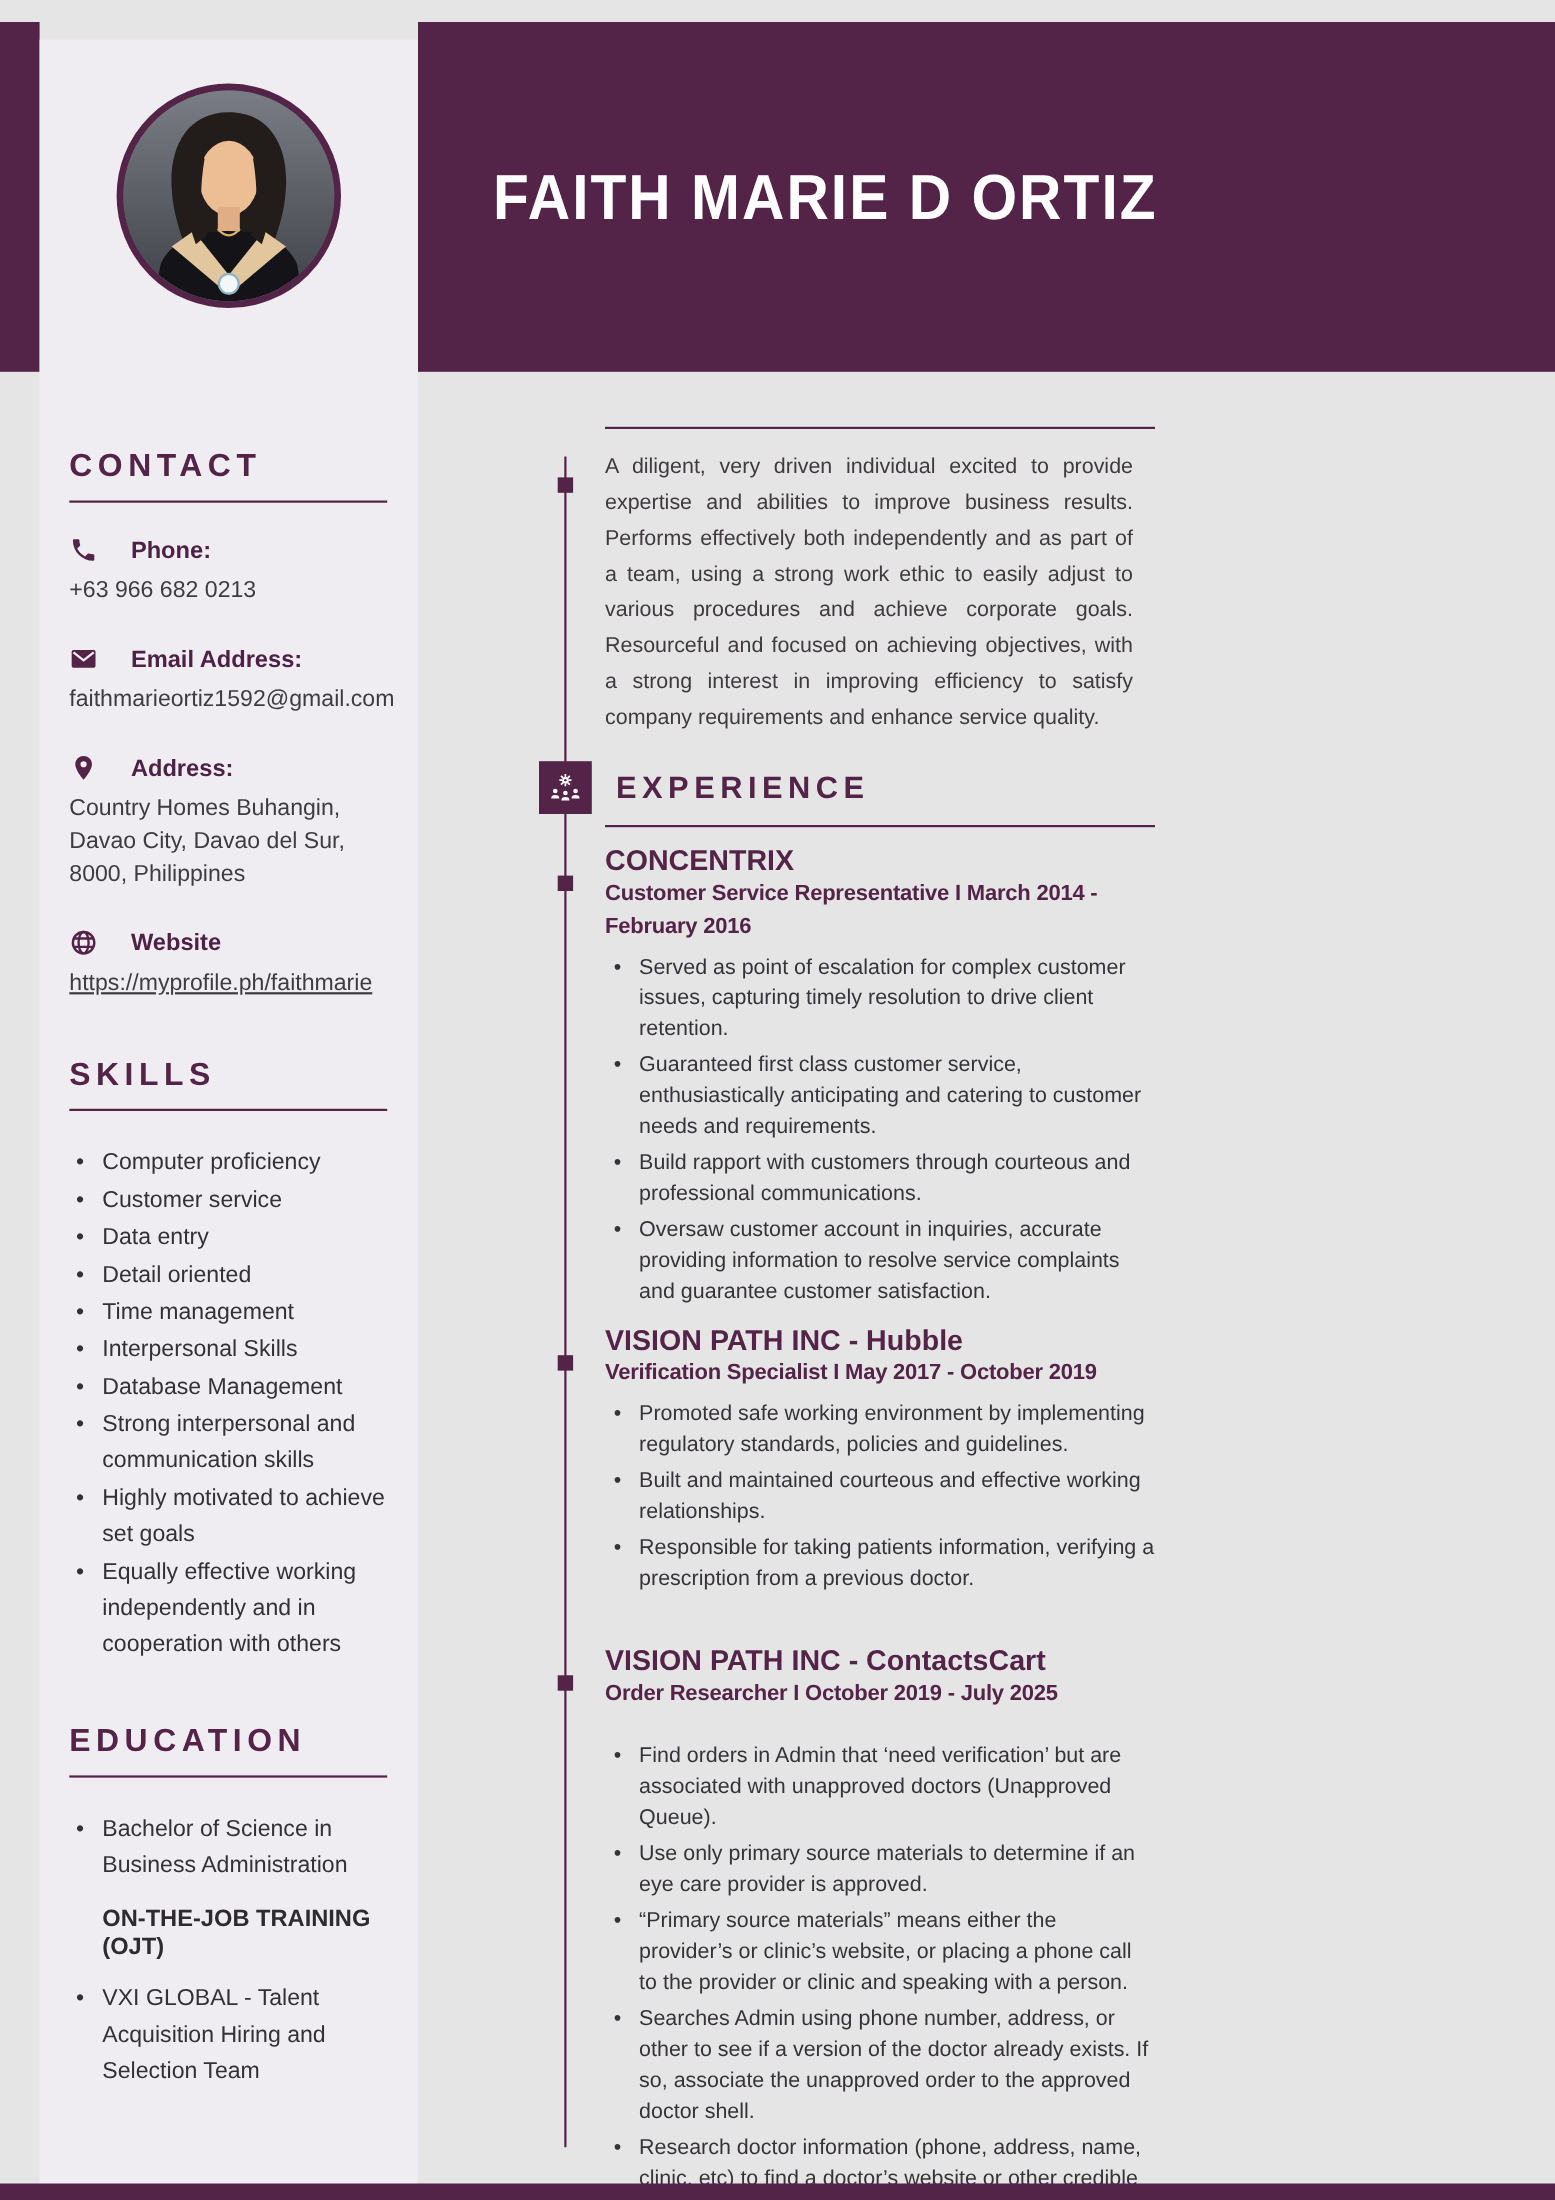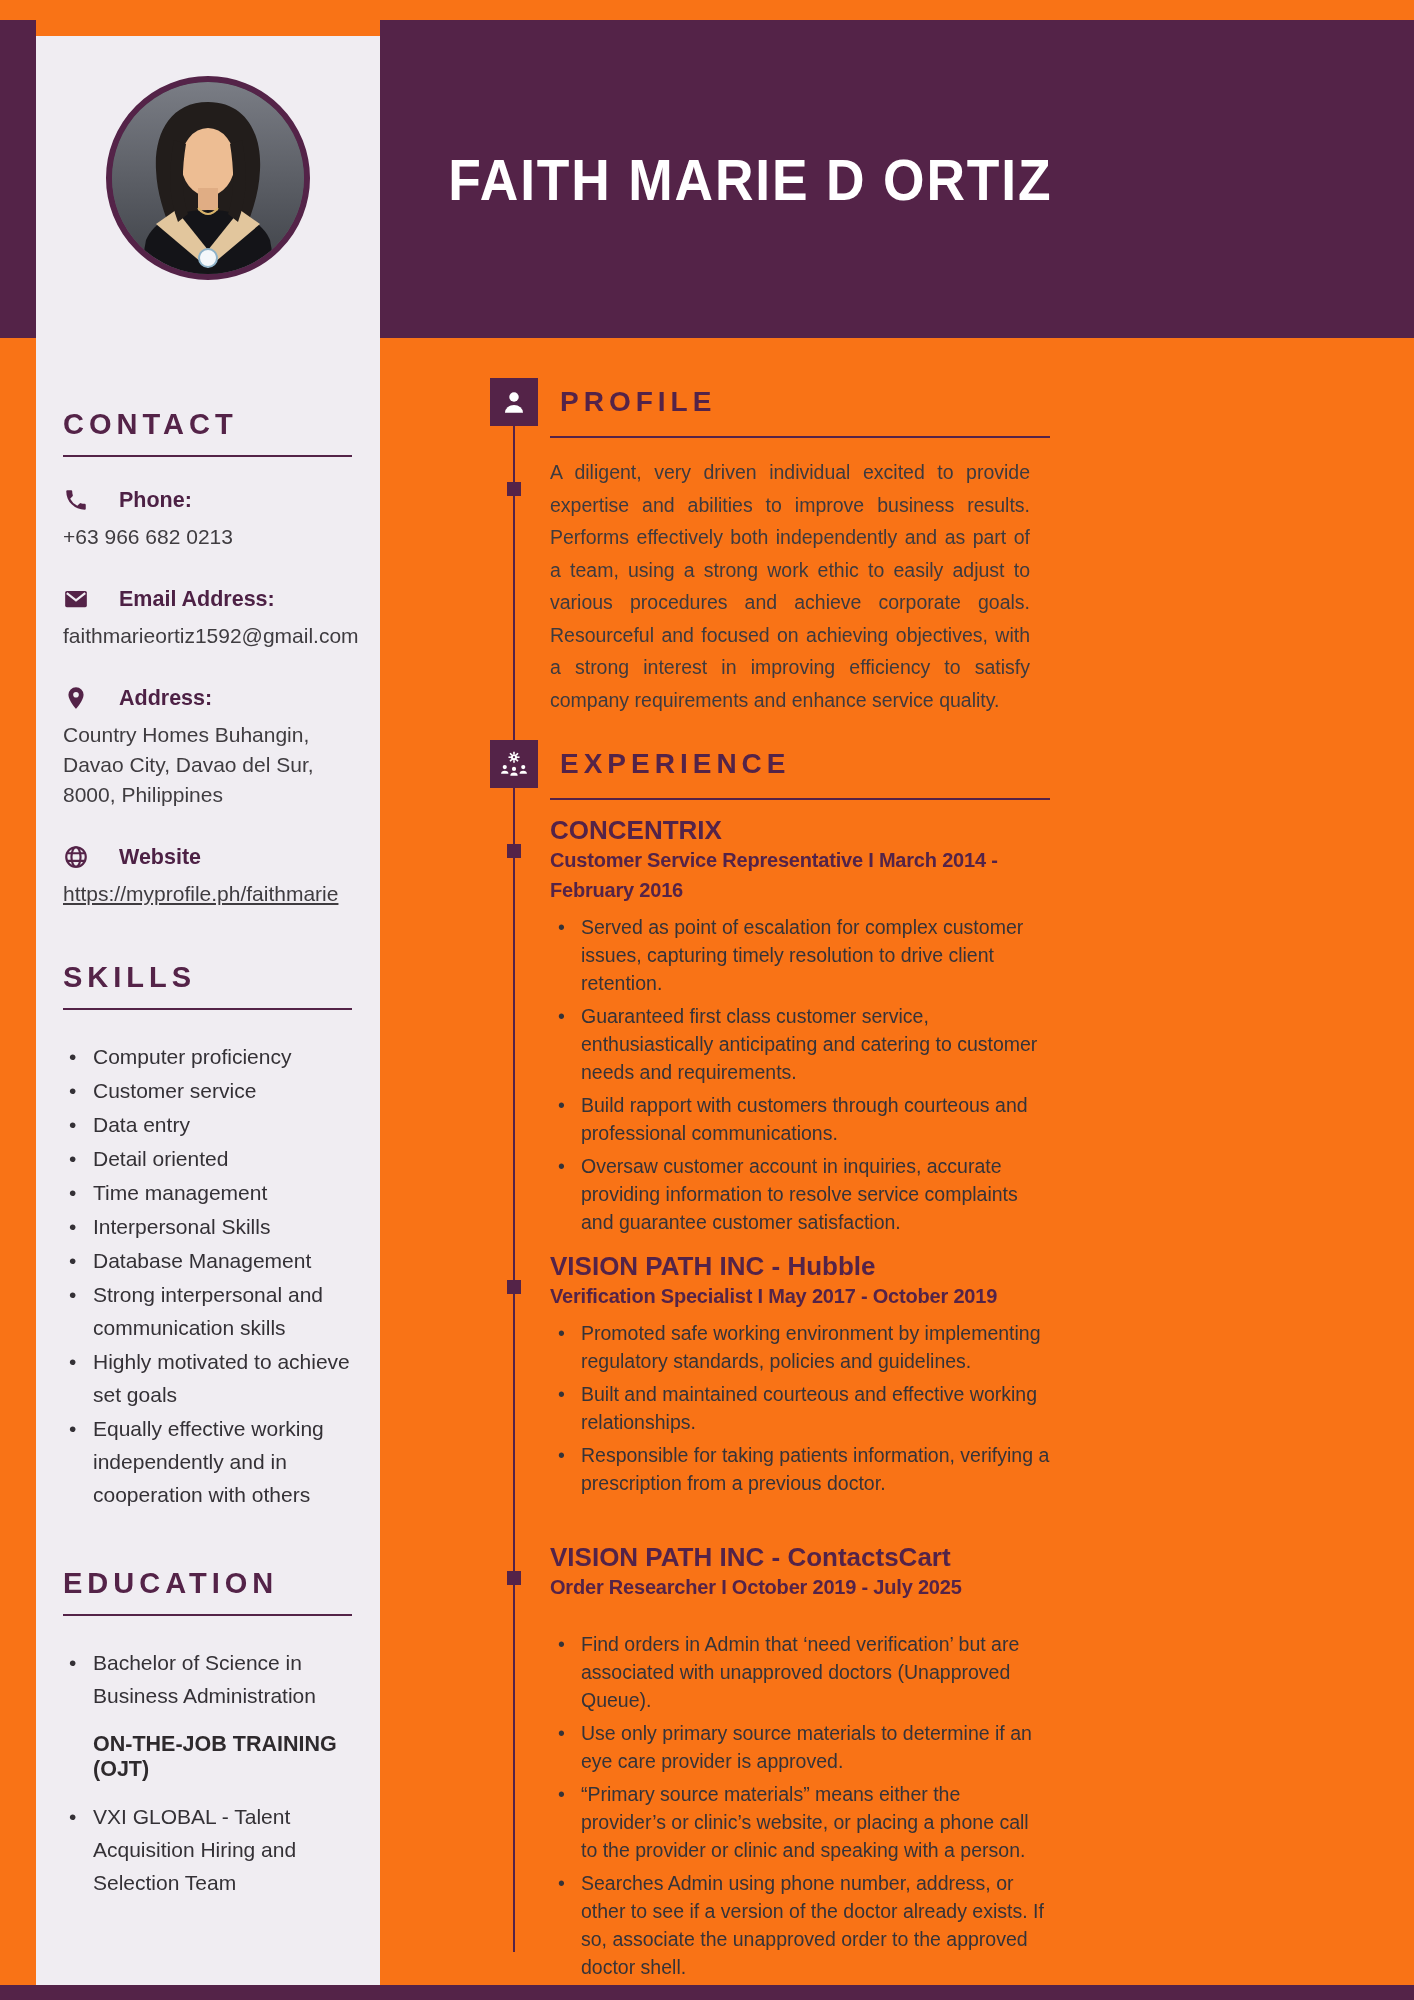--- a/index.html
+++ b/index.html
@@ -1,16 +1,16 @@
 <!DOCTYPE html>
 <html><head>
 <meta charset="utf-8">
 <style>
   html,body{margin:0;padding:0;background:#ffffff;}
-  .page{position:relative;width:1414px;height:2000px;background:#f97316;overflow:hidden;
+  .page{position:relative;width:1414px;height:2000px;background:#e5e5e5;overflow:hidden;
         font-family:"Liberation Sans","DejaVu Sans",sans-serif;color:#3f3c40;}
   
   .accent-strip{position:absolute;left:0;top:20px;width:36px;height:318px;background:#542348;}
   .header-block{position:absolute;left:380px;top:20px;width:1034px;height:318px;background:#542348;}
   .name-wrap{position:absolute;left:0;top:0;width:740px;height:318px;display:flex;align-items:center;justify-content:center;}
   .name{color:#ffffff;font-size:58px;font-weight:700;letter-spacing:2px;white-space:nowrap;
         transform:scaleX(.92);transform-origin:center;}
   .footer-bar{position:absolute;left:0;bottom:0;width:100%;height:15px;background:#542348;}
   
   .sidebar{position:absolute;left:36px;top:36px;width:344px;height:1965px;background:#f0edf2;
@@ -185,29 +185,20 @@
         <li>VXI GLOBAL - Talent Acquisition Hiring and Selection Team</li>
       </ul>
     </section>
   </aside>
 
   <div class="timeline-line"></div>
 
   <main class="main">
 
     <section>
-      <div class="section-head">
-        <div class="icon-badge">
-          <svg width="30" height="30" viewBox="0 0 24 24">
-            <circle cx="12" cy="8" r="3.8" fill="#ffffff"></circle>
-            <path d="M4.8,20.5 a7.2,6.2 0 0 1 14.4,0 z" fill="#ffffff"></path>
-          </svg>
-        </div>
-        <h2 class="main-heading">PROFILE</h2>
-      </div>
       <hr class="main-rule">
       <div class="profile-body">
         <div class="marker"></div>
         <p class="profile-text">A diligent, very driven individual excited to provide expertise and abilities to improve business results. Performs effectively both independently and as part of a team, using a strong work ethic to easily adjust to various procedures and achieve corporate goals. Resourceful and focused on achieving objectives, with a strong interest in improving efficiency to satisfy company requirements and enhance service quality.</p>
       </div>
     </section>
 
     <section class="experience">
       <div class="section-head">
         <div class="icon-badge">

